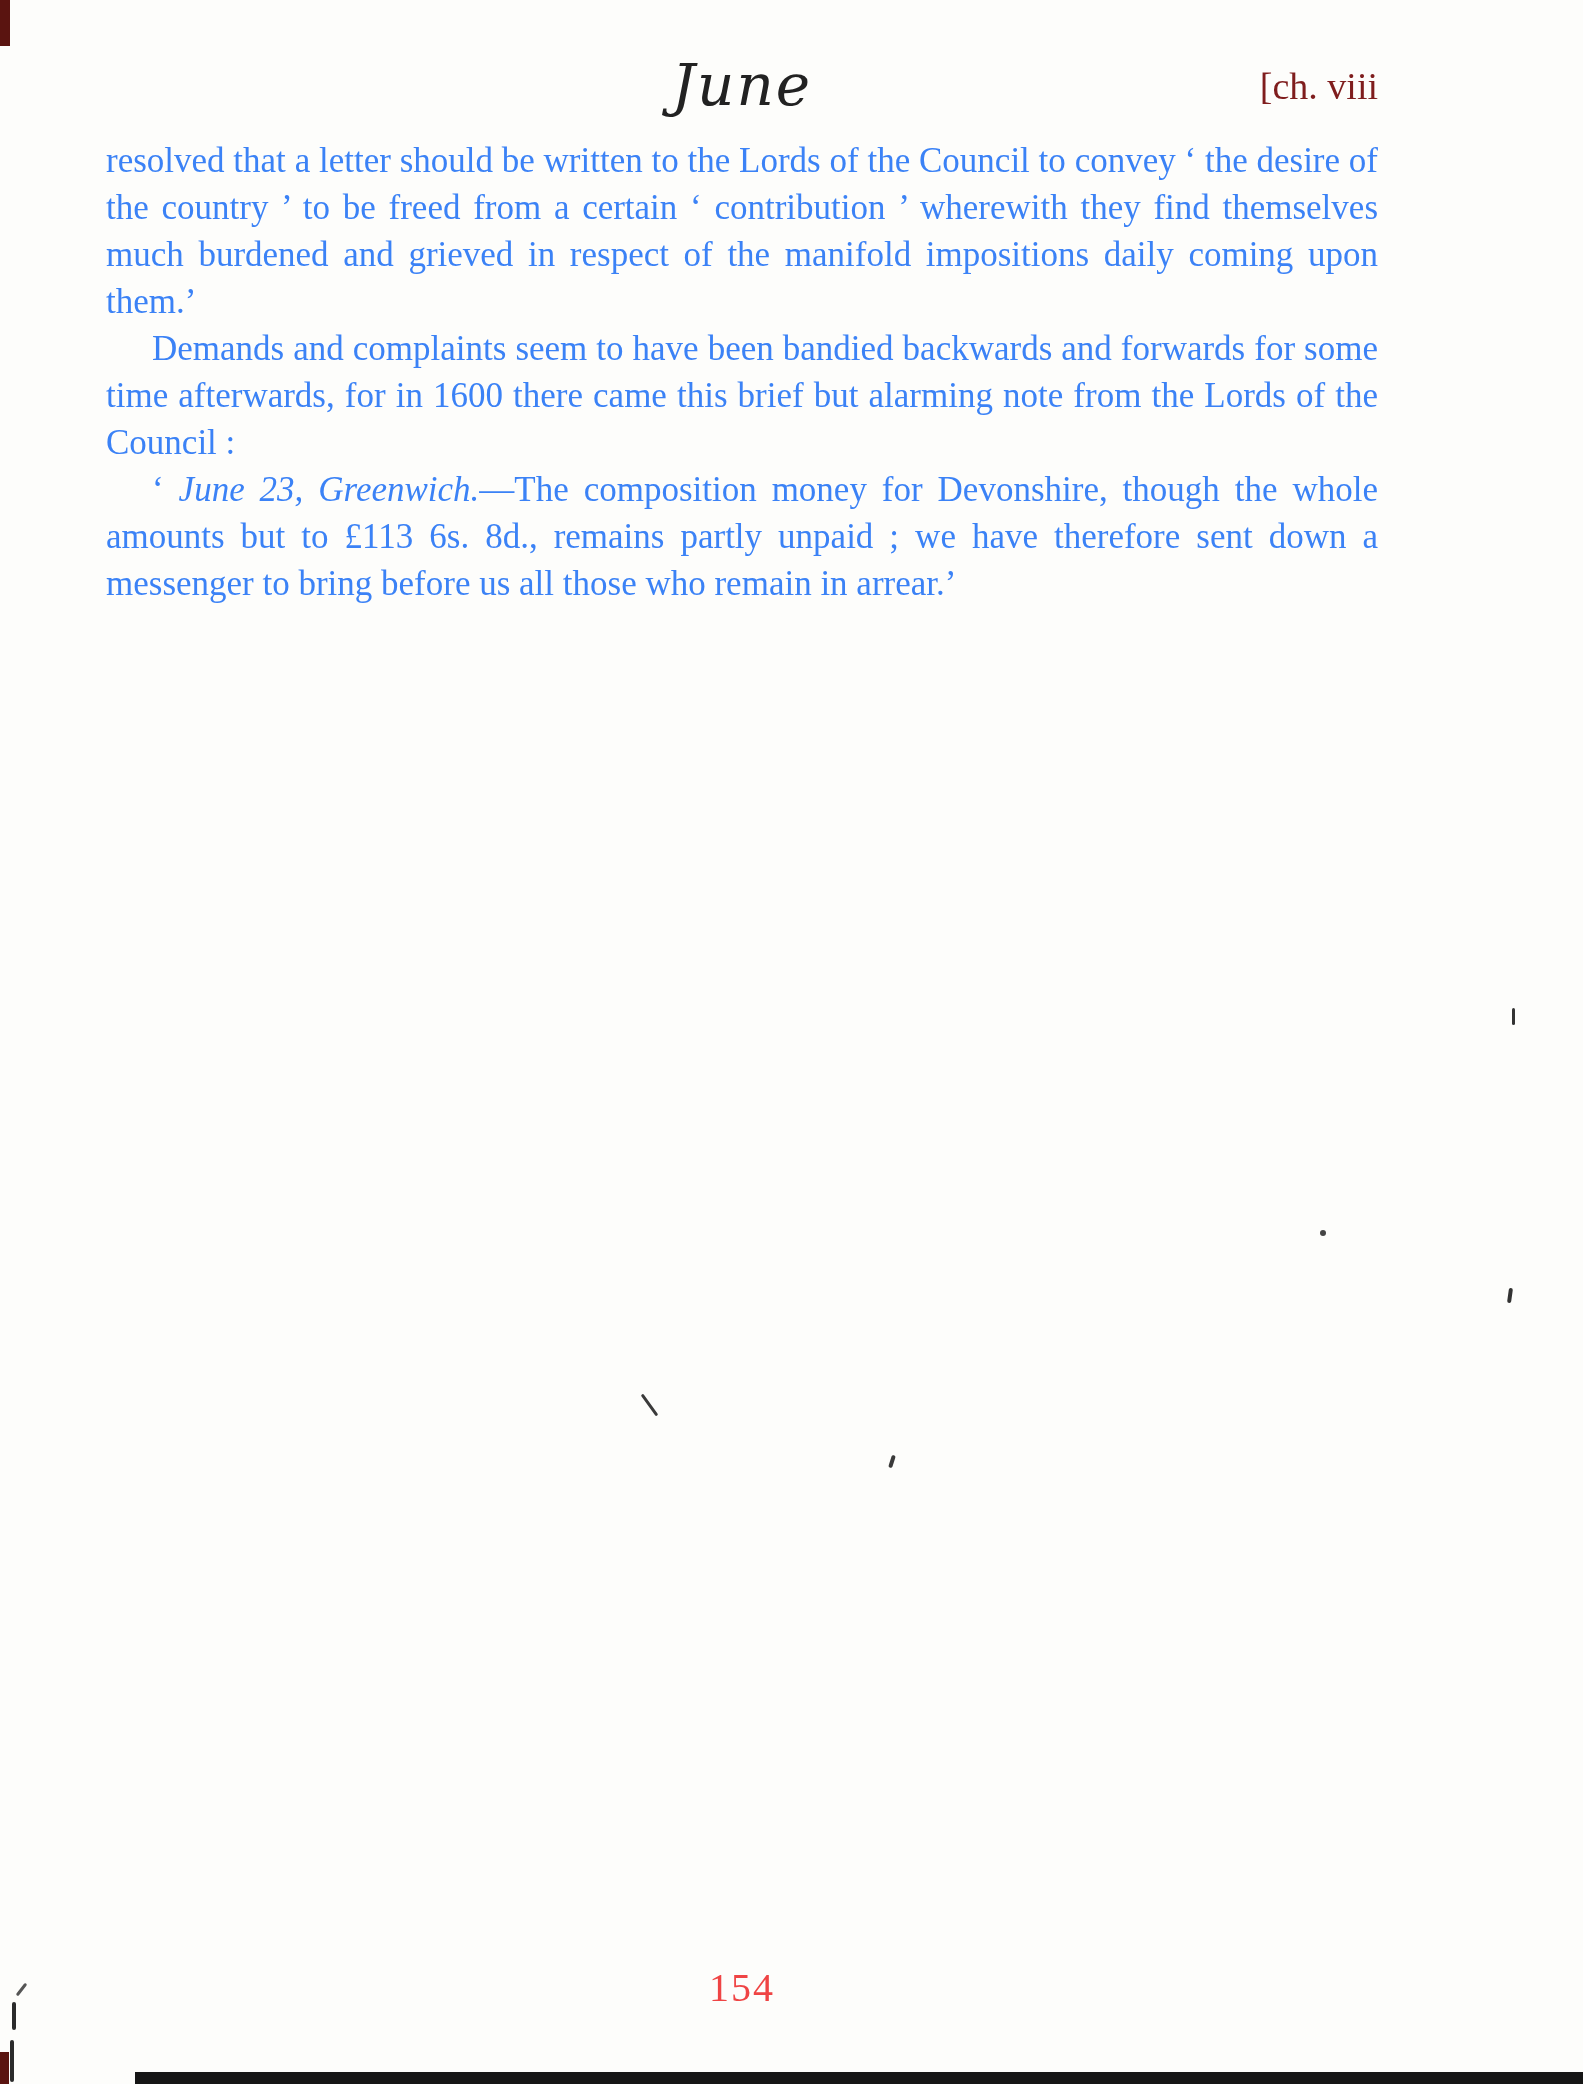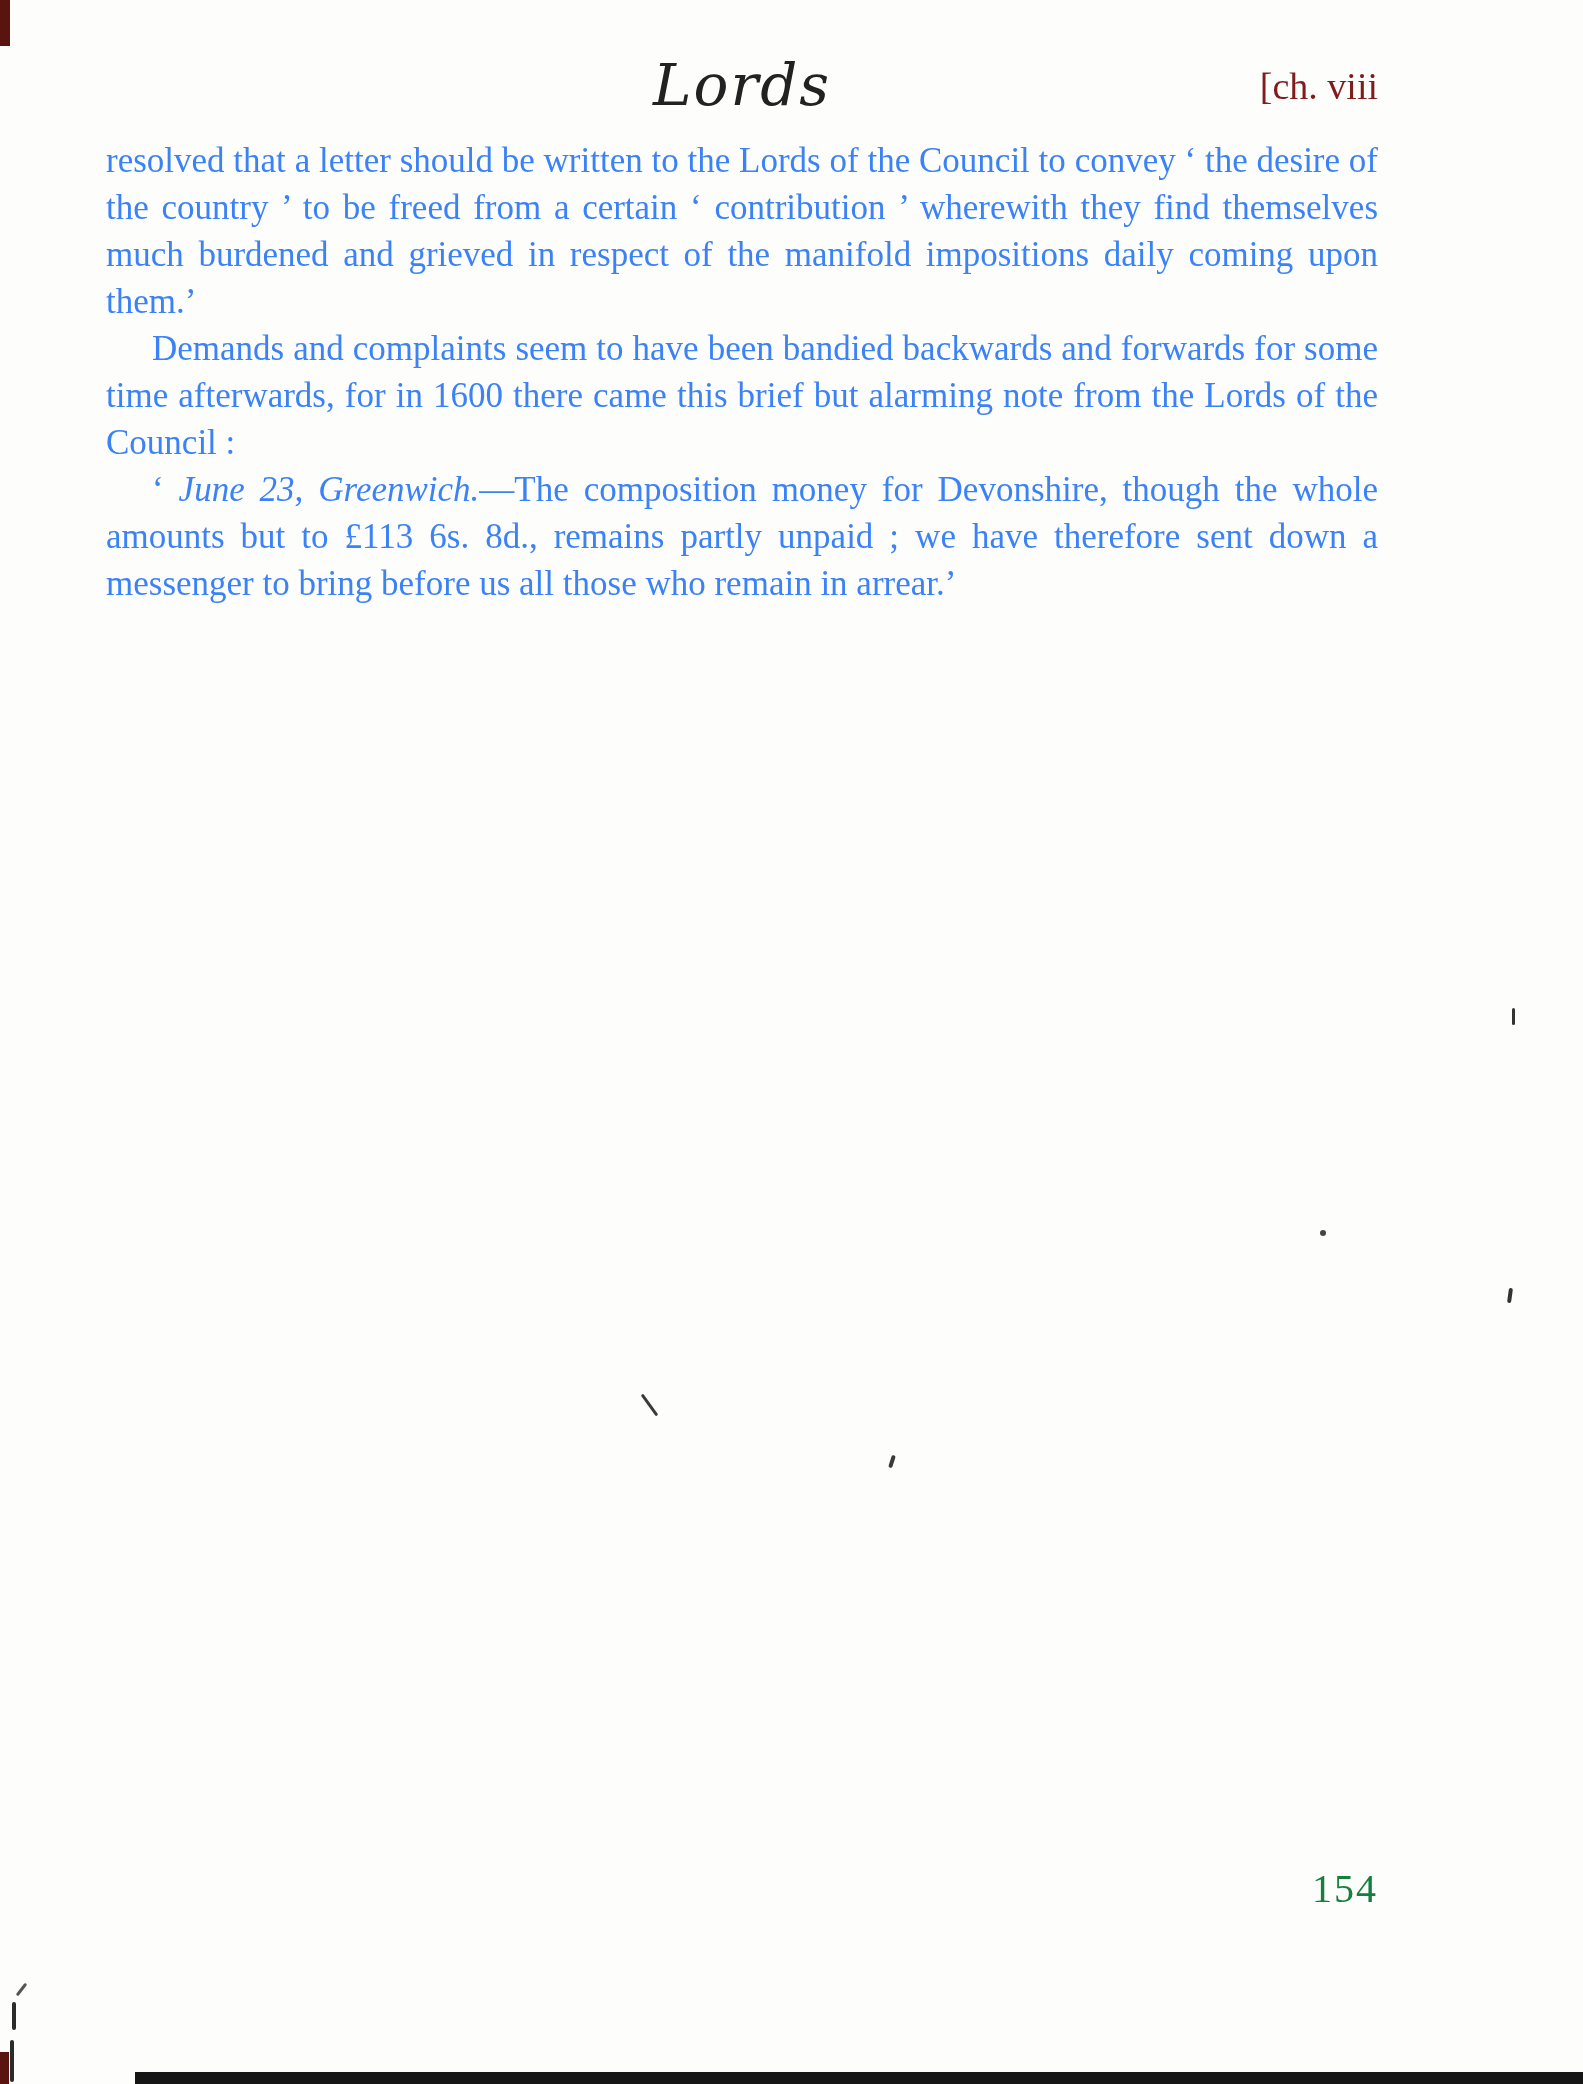--- a/index.html
+++ b/index.html
@@ -51,27 +51,27 @@
     text-align: justify;
     color: #3b82f6;
   }
 
   .body p { margin: 0; }
   .body p.indent { text-indent: 46px; }
   .italic { font-style: italic; }
 
   .pagenum {
     position: absolute;
-    top: 1865px;
+    top: 1964px;
     left: 106px;
     width: 1272px;
-    text-align: right;
+    text-align: center;
     font-size: 40px;
     letter-spacing: 2px;
-    color: #15803d;
+    color: #ef4444;
   }
 
   
   .artifact { position: absolute; }
 
   .a-top-left-red    { left: 0; top: 0; width: 10px; height: 46px; background: #5a1410; }
   .a-bottom-left-red { left: 0; top: 2052px; width: 9px; height: 32px; background: #5a1410; }
 
   .a-excl-bar-1 { left: 12px; top: 2002px; width: 4px; height: 28px; background: #2b2b2b; border-radius: 2px; }
   .a-excl-bar-2 { left: 10px; top: 2040px; width: 4px; height: 42px; background: #2b2b2b; border-radius: 2px; }
@@ -92,21 +92,21 @@
                     border-radius: 3px; transform: rotate(8deg); }
 
   .a-bottom-line { left: 135px; top: 2072px; width: 1448px; height: 12px; background: #161616; }
 </style>
 </head>
 <body>
 
 <div class="page">
 
   <div class="textblock header">
-    <div class="header-title">Lords</div>
+    <div class="header-title">June</div>
     <div class="header-chapter">[ch. viii</div>
   </div>
 
   <div class="textblock body" id="body-text">
       <p class=""><span>resolved that a letter should be written to the Lords of the Council to convey ‘ the desire of the country ’ to be freed from a certain ‘ contribution ’ wherewith they find themselves much burdened and grieved in respect of the manifold impositions daily coming upon them.’</span></p>
       <p class="indent"><span>Demands and complaints seem to have been bandied backwards and forwards for some time afterwards, for in 1600 there came this brief but alarming note from the Lords of the Council :</span></p>
       <p class="indent"><span>‘ </span><span class="italic">June 23, Greenwich.</span><span>—The composition money for Devonshire, though the whole amounts but to £113 6s. 8d., remains partly unpaid ; we have therefore sent down a messenger to bring before us all those who remain in arrear.’</span></p>
     </div>
 
   <div class="pagenum">154</div>

